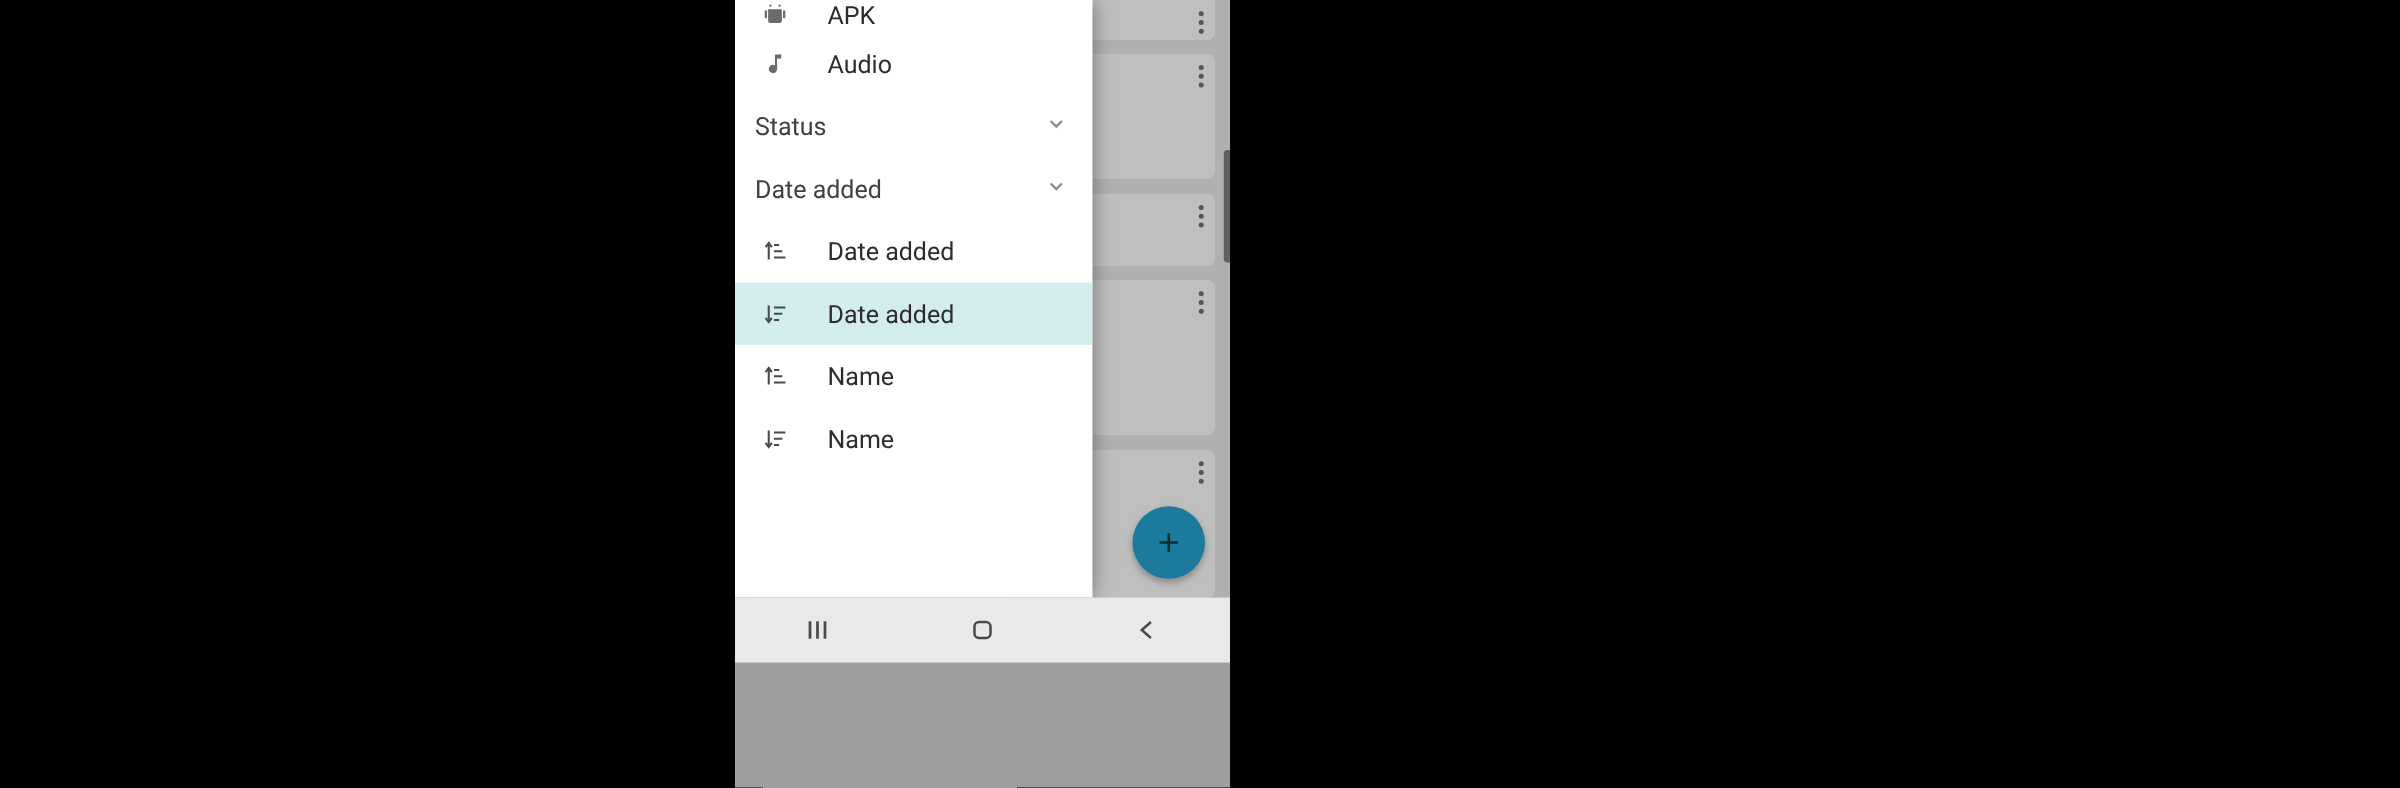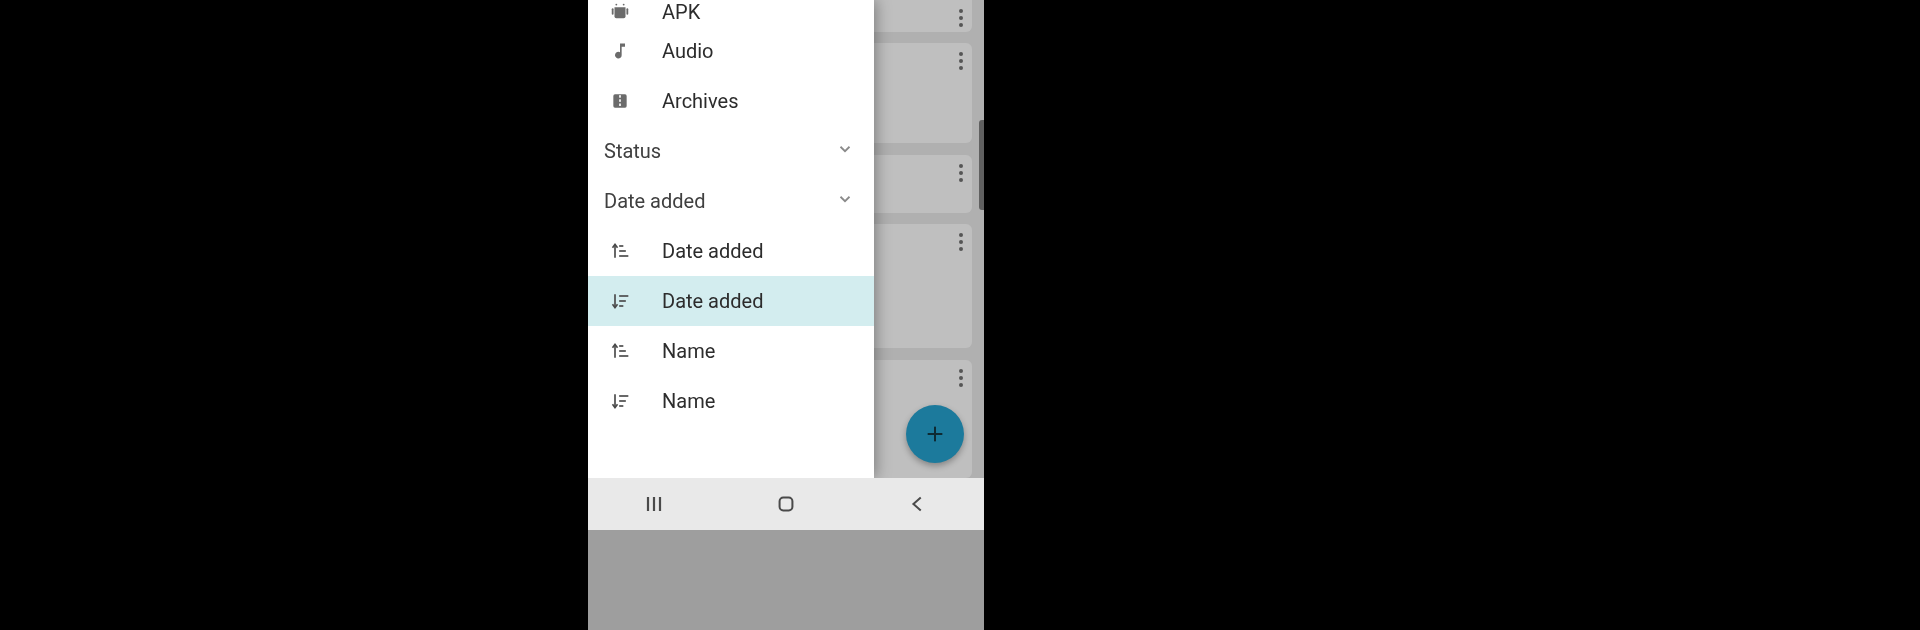--- a/index.html
+++ b/index.html
@@ -236,31 +236,20 @@
 
     <div class="filter-row">
       <span class="ic">
         <svg width="20" height="20" viewBox="0 0 24 24" fill="#6b6b6b">
           <path d="M12 3 v10.55 A4 4 0 1 0 14 17 V7 h4 V3 z"></path>
         </svg>
       </span>
       <span class="lbl">Audio</span>
     </div>
 
-    <div class="filter-row">
-      <span class="ic">
-        <svg width="20" height="20" viewBox="0 0 24 24" fill="#6b6b6b">
-          <rect x="4" y="4" width="16" height="16" rx="2"></rect>
-          <rect x="11" y="5" width="2" height="3" fill="#fff"></rect>
-          <rect x="11" y="10" width="2" height="3" fill="#fff"></rect>
-          <rect x="11" y="15" width="2" height="3" fill="#fff"></rect>
-        </svg>
-      </span>
-      <span class="lbl">Archives</span>
-    </div>
 
     <div class="section-row">
       <span class="label">Status</span>
       <span class="chev">
         <svg width="18" height="18" viewBox="0 0 24 24" fill="none" stroke="#8a8a8a" stroke-width="2.4">
             <polyline points="6 9 12 15 18 9"></polyline>
           </svg>
       </span>
     </div>
 

